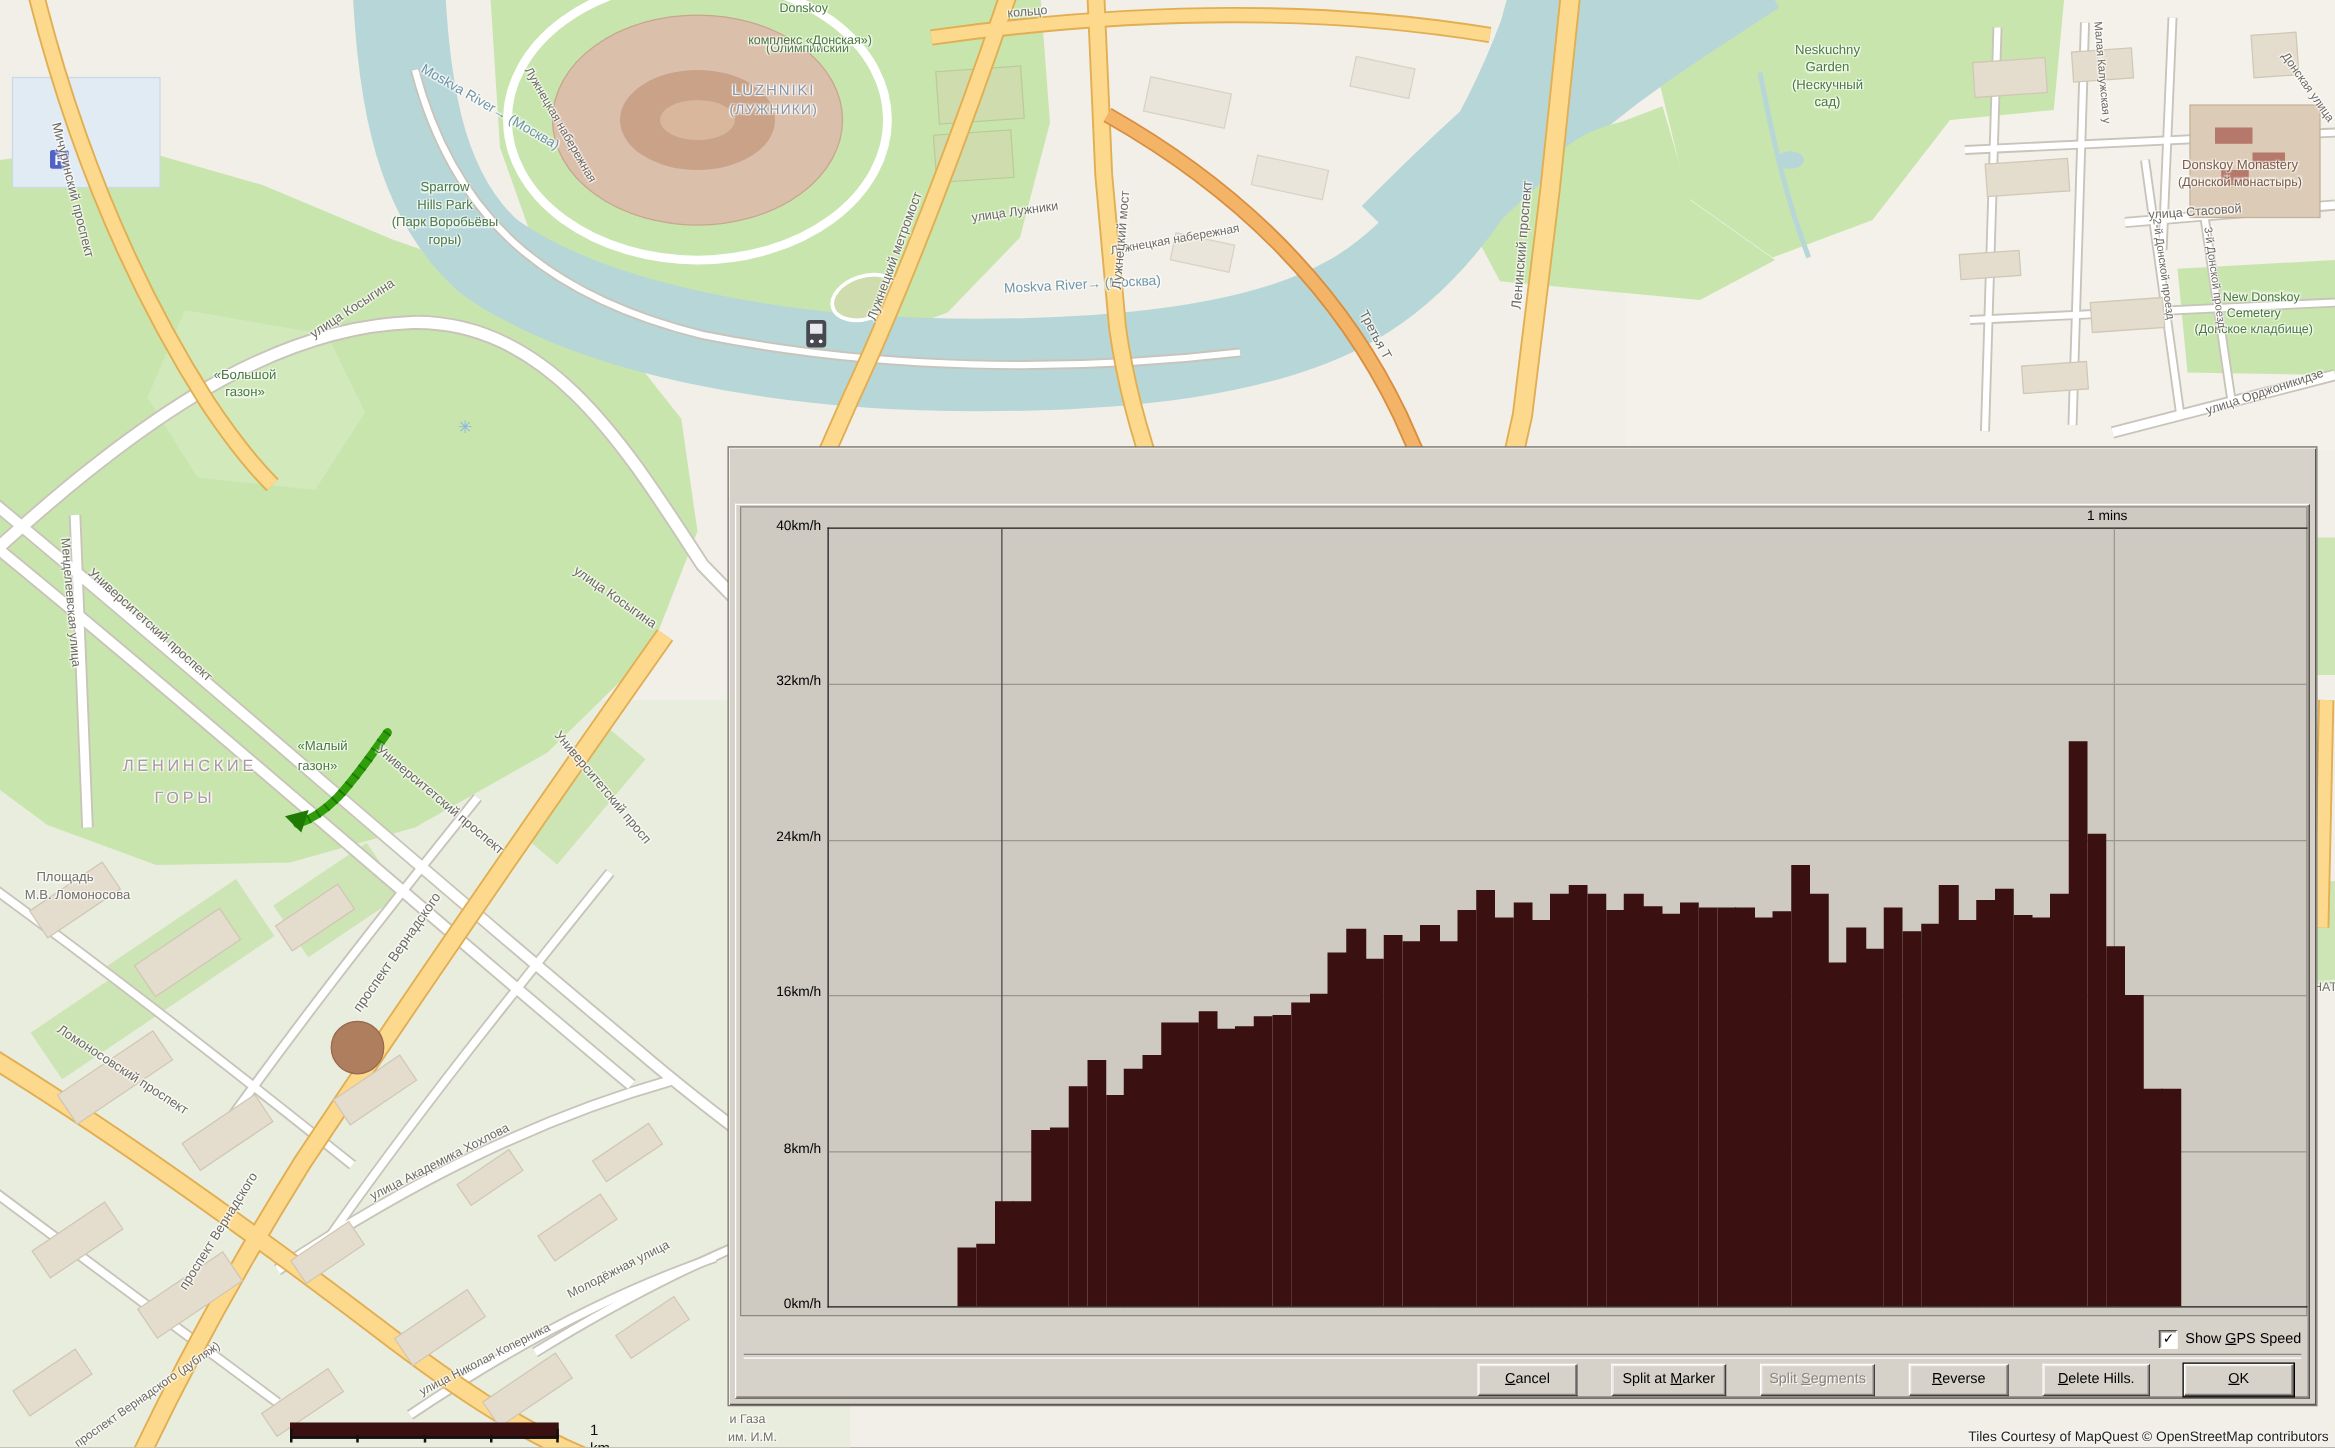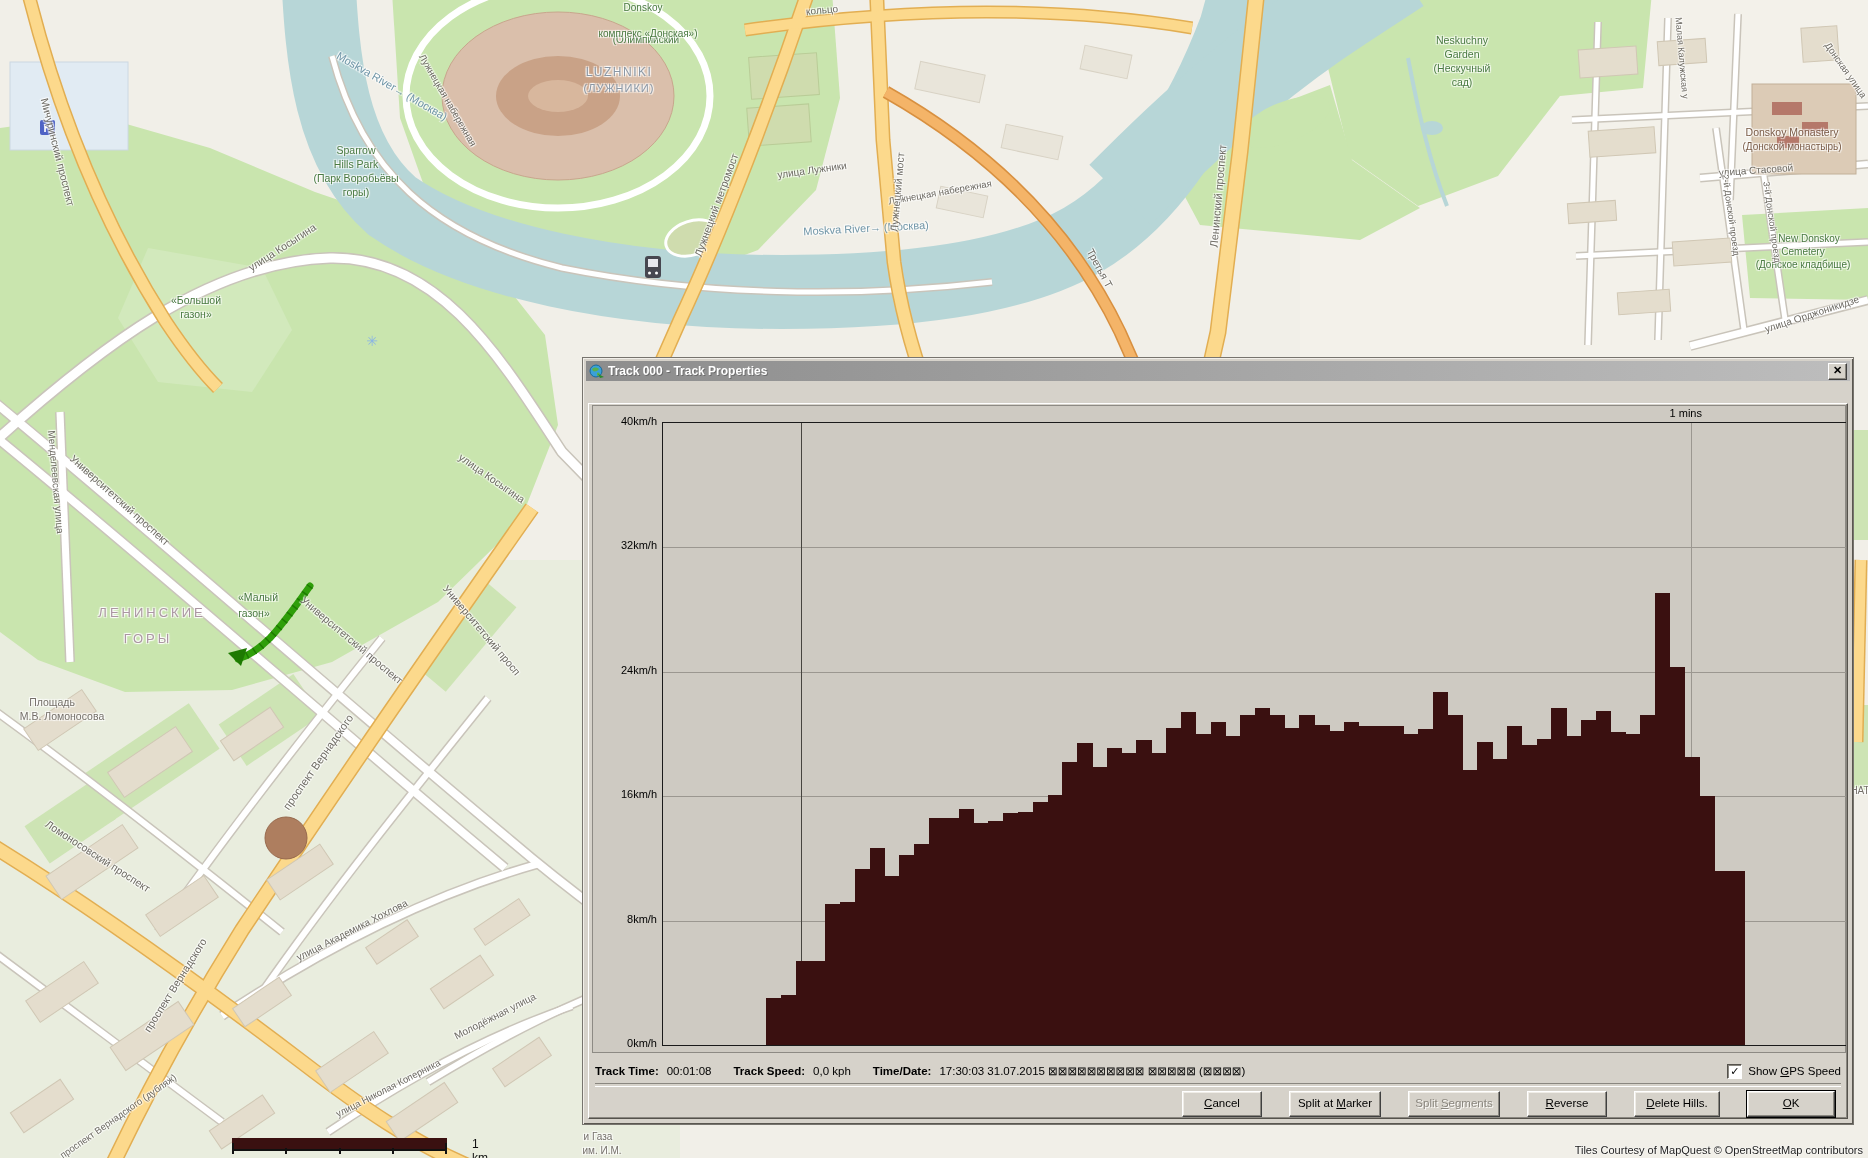--- a/index.html
+++ b/index.html
@@ -306,30 +306,20 @@
       <div class="tick" style="left:53px;height:6px"></div>
       <div class="tick" style="left:107px;height:6px"></div>
       <div class="tick" style="left:160px;height:6px"></div>
       <div class="tick" style="left:213px;height:11px"></div>
       <div class="lbl">1 km</div>
     </div>
     <div id="attribution">Tiles Courtesy of MapQuest © OpenStreetMap contributors</div>
   </div>
 
   <div id="dialog">
-    <div id="titlebar">
-      <svg width="15" height="15" viewBox="0 0 15 15">
-        <circle cx="7" cy="7" r="6" fill="#3aa0d8" stroke="#1a6a9a"></circle>
-        <path d="M3,5 C5,3 8,3 10,5 C9,7 6,8 4,7 Z" fill="#58b050"></path>
-        <path d="M8,9 C10,8 11,9 11,11 L8,12 Z" fill="#58b050"></path>
-        <path d="M9,10 L15,13 L11,14 Z" fill="#2a8a2a"></path>
-      </svg>
-      <span class="ttl">Track 000 - Track Properties</span>
-      <div id="closebtn"><span>✕</span></div>
-    </div>
     <div id="page">
       <div id="chartpanel">
         <div id="yticks">
             <div class="ytick" style="top: 9px; text-align: right;">40km/h</div>
             <div class="ytick" style="top: 133.4px;">32km/h</div>
             <div class="ytick" style="top: 257.8px;">24km/h</div>
             <div class="ytick" style="top: 382.2px;">16km/h</div>
             <div class="ytick" style="top: 506.6px;">8km/h</div>
             <div class="ytick" style="top: 631px;">0km/h</div>
           </div>
@@ -407,21 +397,20 @@
               <div class="bar" style="left: 992.08px; width: 15.418px; height: 452.505px; background: rgb(58, 16, 16);"></div>
               <div class="bar" style="left: 1006.9px; width: 15.418px; height: 377.865px; background: rgb(58, 16, 16);"></div>
               <div class="bar" style="left: 1021.72px; width: 15.418px; height: 287.675px; background: rgb(58, 16, 16);"></div>
               <div class="bar" style="left: 1036.53px; width: 15.418px; height: 248.8px; background: rgb(58, 16, 16);"></div>
               <div class="bar" style="left: 1051.35px; width: 15.418px; height: 174.16px; background: rgb(58, 16, 16);"></div>
               <div class="bar" style="left: 1066.17px; width: 15.418px; height: 174.16px; background: rgb(58, 16, 16);"></div>
             </div>
         </div>
       </div>
       <div id="statusrow">
-        <span id="statusseg"><span class="stlabel">Track Time:</span><span class="stvalue">00:01:08</span><span class="stlabel">Track Speed:</span><span class="stvalue">0,0 kph</span><span class="stlabel">Time/Date:</span><span class="stvalue">17:30:03 31.07.2015 ⊠⊠⊠⊠⊠⊠⊠⊠⊠⊠ ⊠⊠⊠⊠⊠ (⊠⊠⊠⊠)</span></span>
         <span id="gpscheck">
           <span id="gpsbox">✓</span>
           <span><span>Show </span><u>G</u><span>PS Speed</span></span>
         </span>
       </div>
       <div id="groove"></div>
       <div id="buttonrow">
           <div class="btn" style="width: 78px;"><span></span><u>C</u><span>ancel</span></div>
           <div class="btn" style="width: 90px;"><span>Split at </span><u>M</u><span>arker</span></div>
           <div class="btn disabled" style="width: 90px;"><span>Split </span><u>S</u><span>egments</span></div>

